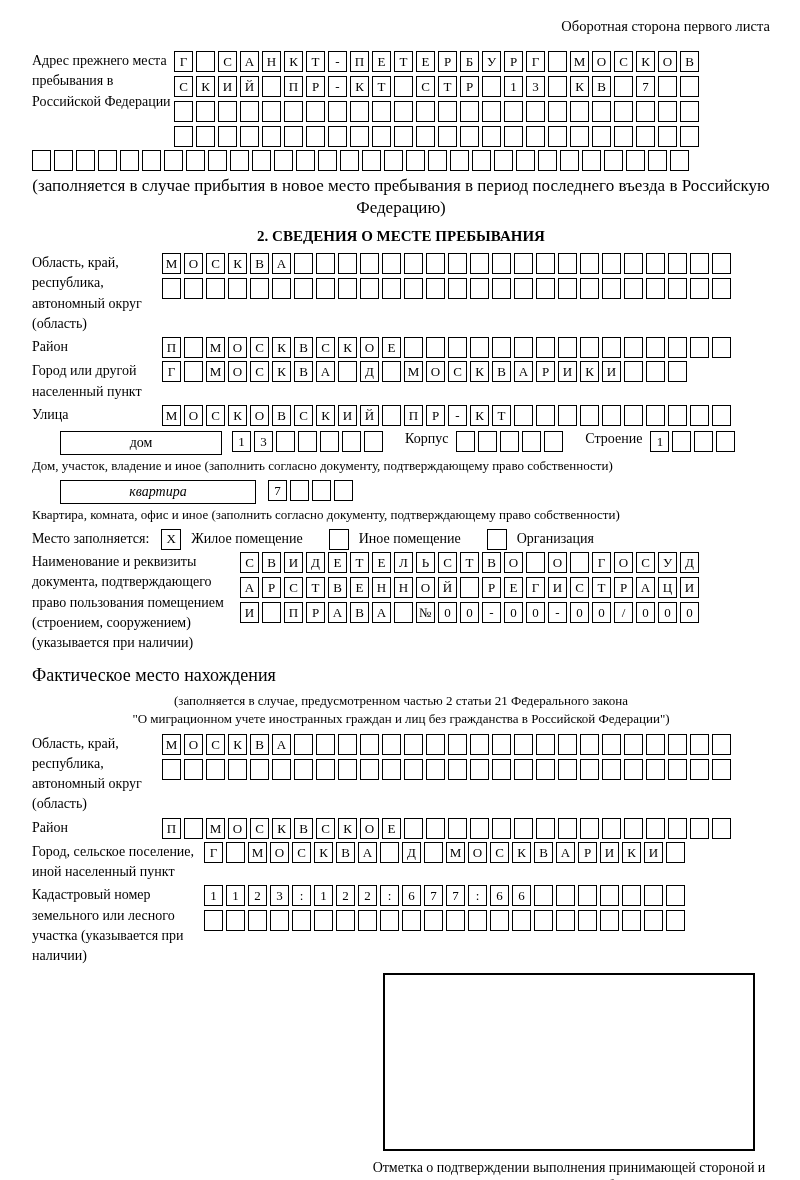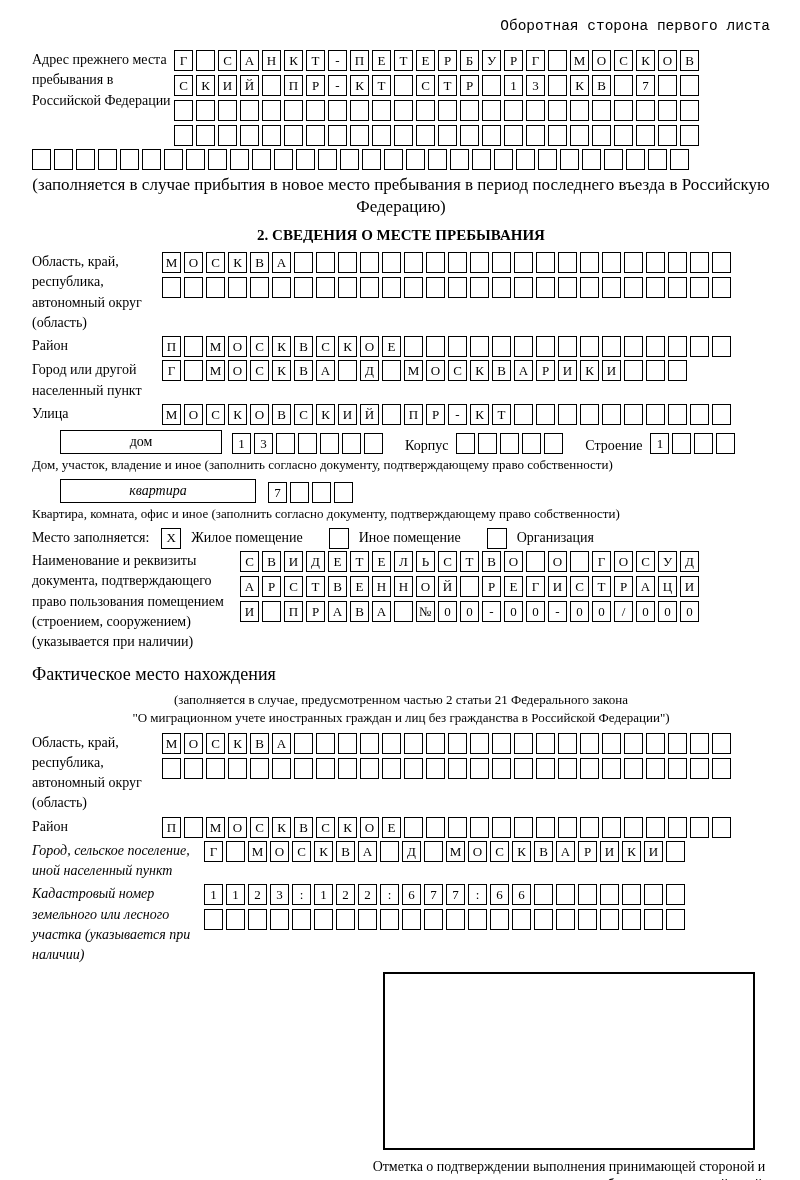--- a/index.html
+++ b/index.html
@@ -2,41 +2,41 @@
 <html><head>
 <meta charset="utf-8">
 <style>
   html,body{margin:0;padding:0;background:#fff;}
   .page{
     width:800px;height:1180px;box-sizing:border-box;
     padding:10px 30px 0 32px;
     font-family:"Liberation Serif","DejaVu Serif",serif;
     color:#000;background:#fff;overflow:hidden;position:relative;
   }
-  .corner{text-align:right;font-size:14.5px;margin:8px 0 16px 0;font-family:Liberation Mono, monospace;}
+  .corner{text-align:right;font-size:14.5px;margin:8px 0 16px 0;}
   .lblrow{display:flex;align-items:flex-start;margin-bottom:3px;}
   .lbl{font-size:14px;line-height:1.45;flex:none;}
   .w140{width:142px;}
   .w130{width:130px;}
-  .w170{width:172px;font-style:italic;}
+  .w170{width:172px;}
   .w205{width:208px;}
   .col{display:flex;flex-direction:column;gap:4px;}
   .cells{display:flex;gap:3px;flex:none;}
   .cell{
     flex:none;width:19px;height:21px;box-sizing:border-box;
     border:1.6px solid #000;display:flex;align-items:center;justify-content:center;
     font-size:13px;line-height:1;background:#fff;
   }
   .fullrow{margin:2px 0 4px 0;}
   .note{font-size:17px;line-height:1.3;}
   .center{text-align:center;}
   .h2{font-size:15px;font-weight:bold;text-align:center;margin:9px 0 8px 0;}
   .h3{font-size:18px;font-weight:normal;text-align:left;margin:12px 0 6px 0;}
   .subnote{font-size:13px;text-align:center;line-height:1.35;}
-  .houserow{display:flex;align-items:flex-end;margin:5px 0 2px 0;padding-left:28px;}
+  .houserow{display:flex;align-items:flex-start;margin:5px 0 2px 0;padding-left:28px;}
   .typebox{
     box-sizing:border-box;border:1.6px solid #000;height:24px;
     display:flex;align-items:center;justify-content:center;font-size:14px;flex:none;
   }
   .tb160{width:162px;margin-right:10px;}
   .tb195{width:196px;margin-right:12px;font-style:italic;}
   .inl{font-size:14px;margin:0 8px 0 22px;flex:none;}
   .fieldnote{font-size:13px;margin:3px 0 6px 0;}
   .premrow{display:flex;align-items:center;margin:6px 0 2px 0;font-size:14px;}
   .plabel{flex:none;}

